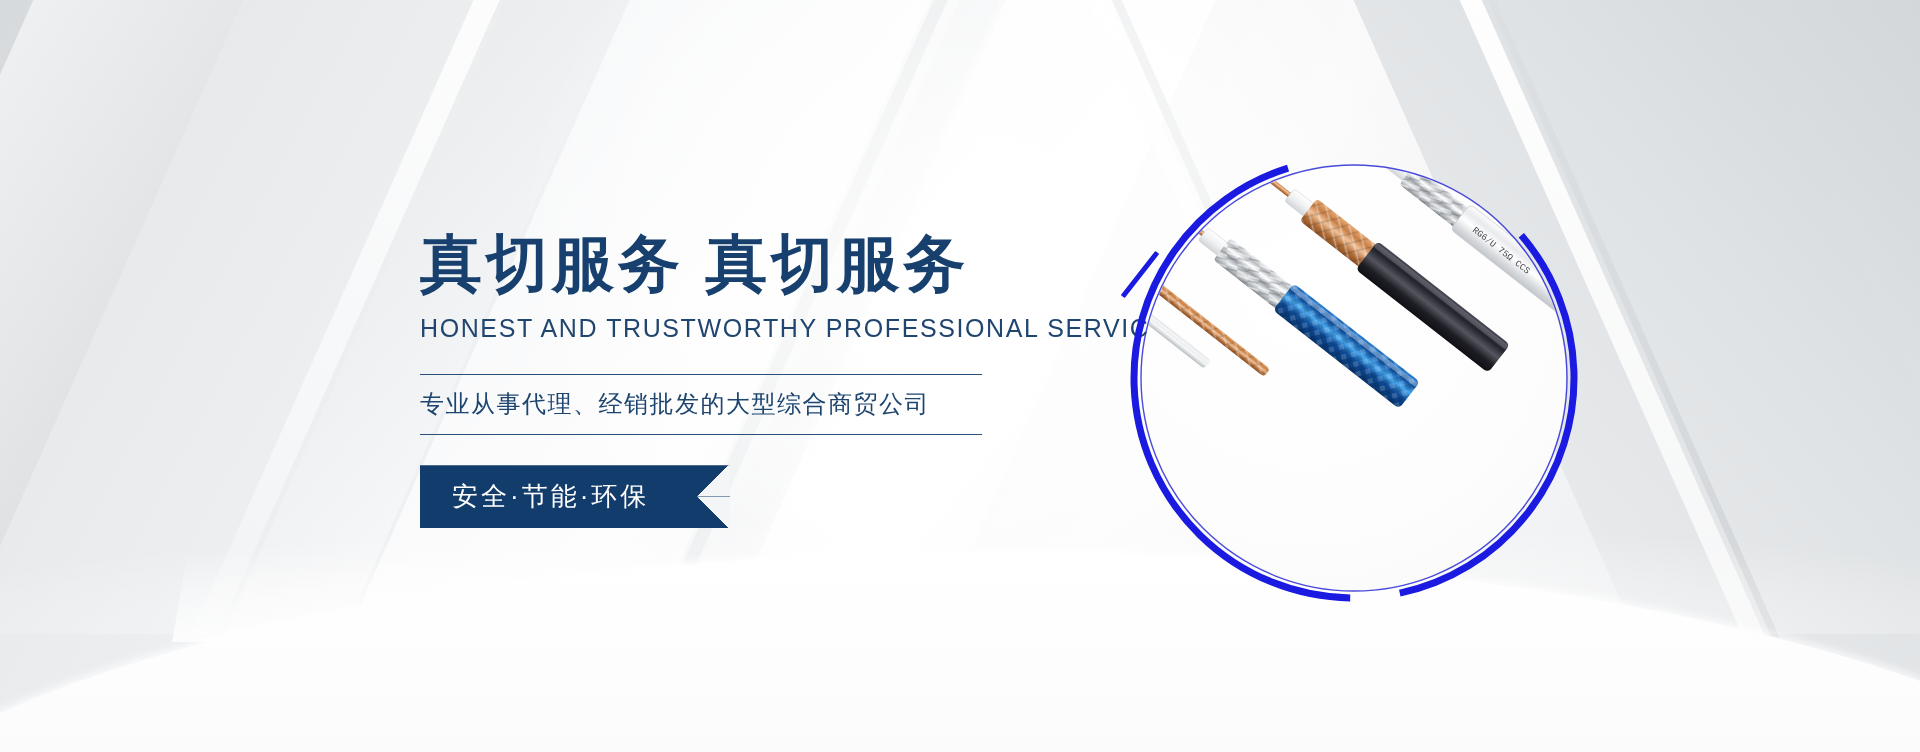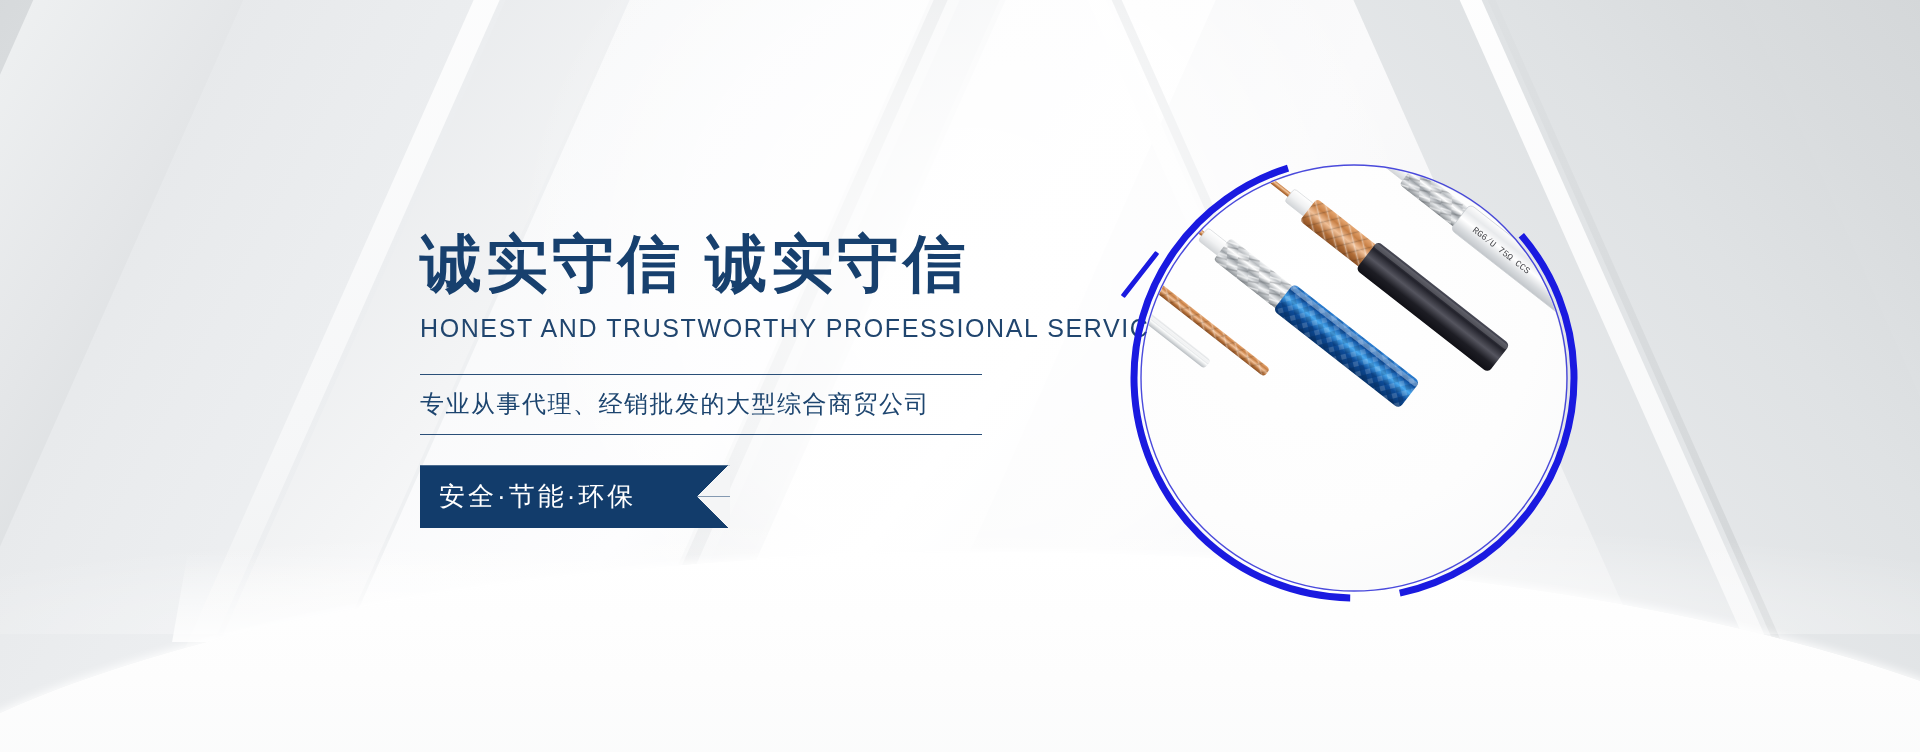--- a/index.html
+++ b/index.html
@@ -148,21 +148,21 @@
 
   
   .ribbon-wrap { margin-top: 30px; }
   .ribbon {
     position: relative;
     display: inline-block;
     background: #123c6b;
     color: #ffffff;
     font-size: 26px;
     letter-spacing: 3px;
-    padding: 14px 76px 14px 19px;
+    padding: 14px 76px 14px 32px;
     width: 310px;
     clip-path: polygon(0 0, 100% 0, 100% 100%, 0 100%, 0 100%);
   }
   .ribbon::after {
     content: "";
     position: absolute;
     right: 0; top: 0;
     width: 34px; height: 100%;
     background: linear-gradient(135deg, transparent 49.6%, #f4f5f6 50%),
                 linear-gradient(45deg, transparent 49.6%, #f4f5f6 50%);
@@ -233,21 +233,21 @@
     <div class="rstripe r3" data-name="bg-stripe-right-3"></div>
     <div class="rstripe r4" data-name="bg-stripe-right-4"></div>
 
     <div class="glow" data-name="bg-center-glow"></div>
     <div class="floor-wall" data-name="bg-floor-wall"></div>
     <div class="floor-edge" data-name="bg-floor-edge"></div>
     <div class="floor" data-name="bg-floor"></div>
   </div>
 
   <div class="content" data-name="hero-text-block">
-    <div class="headline" data-name="page-title">诚实守信 诚实守信</div>
+    <div class="headline" data-name="page-title">真切服务 真切服务</div>
 
     <div class="subline" data-name="page-subtitle">HONEST AND TRUSTWORTHY PROFESSIONAL SERVICES</div>
 
     <div class="rule-box" data-name="description-rule-box">
       <div class="desc" data-name="page-description">专业从事代理、经销批发的大型综合商贸公司</div>
     </div>
 
     <div class="ribbon-wrap" data-name="ribbon-wrapper">
       <div class="ribbon" data-name="feature-ribbon-badge">
         <span class="ribbon-text" data-name="feature-ribbon-label">安全·节能·环保</span>

